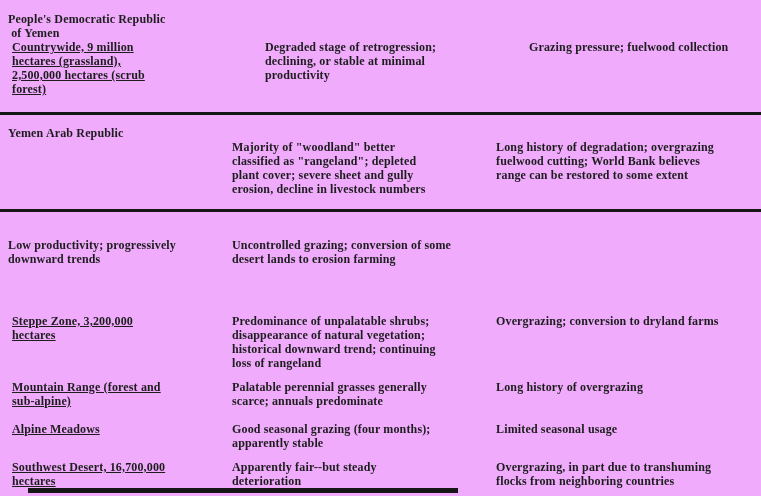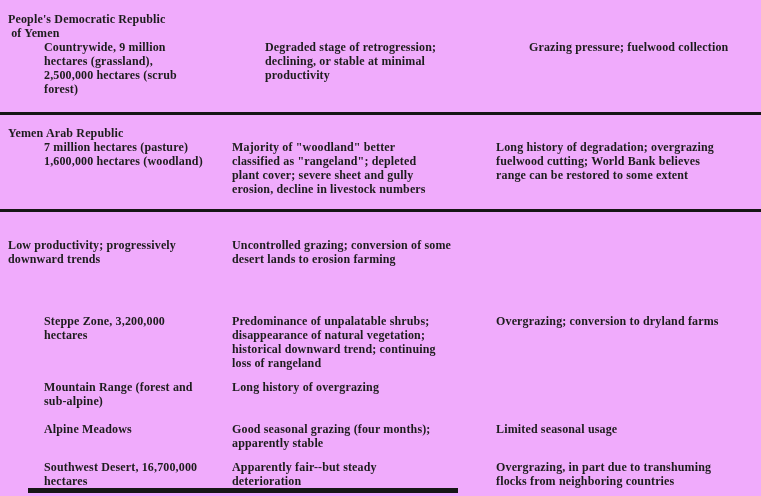--- a/index.html
+++ b/index.html
@@ -16,21 +16,21 @@
     letter-spacing:.15px;
   }
   .row{
     position:absolute;
     left:8px;right:0;
     display:grid;
     grid-template-columns:224px 264px auto;
   }
   .cell{white-space:pre;}
   .region{white-space:pre;}
-  .area{white-space:pre;margin-left:36px;}
+  .area{white-space:pre;margin-left:4px;text-decoration:underline;}
   .pt1{padding-top:14px;}
   .pt2{padding-top:28px;margin-left:33px;}
   .rule{
     position:absolute;
     left:0;width:100%;
     height:3px;
     background:#161616;
   }
   .rule-bottom{
     position:absolute;
@@ -56,22 +56,20 @@
 declining, or stable at minimal
 productivity</div>
     <div class="cell pt2">Grazing pressure; fuelwood collection</div>
   </div>
 
   <div class="rule" style="top:112px"></div>
 
   <div class="row" style="top:126px">
     <div>
       <div class="region">Yemen Arab Republic</div>
-      <div class="area">7 million hectares (pasture)
-1,600,000 hectares (woodland)</div>
     </div>
     <div class="cell pt1">Majority of "woodland" better
 classified as "rangeland"; depleted
 plant cover; severe sheet and gully
 erosion, decline in livestock numbers</div>
     <div class="cell pt1">Long history of degradation; overgrazing
 fuelwood cutting; World Bank believes
 range can be restored to some extent</div>
   </div>
 
@@ -94,20 +92,22 @@
 historical downward trend; continuing
 loss of rangeland</div>
     <div class="cell">Overgrazing; conversion to dryland farms</div>
   </div>
 
   <div class="row" style="top:380px">
     <div>
       <div class="area">Mountain Range (forest and
 sub-alpine)</div>
     </div>
+    <div class="cell">Palatable perennial grasses generally
+scarce; annuals predominate</div>
     <div class="cell">Long history of overgrazing</div>
   </div>
 
   <div class="row" style="top:422px">
     <div>
       <div class="area">Alpine Meadows</div>
     </div>
     <div class="cell">Good seasonal grazing (four months);
 apparently stable</div>
     <div class="cell">Limited seasonal usage</div>

